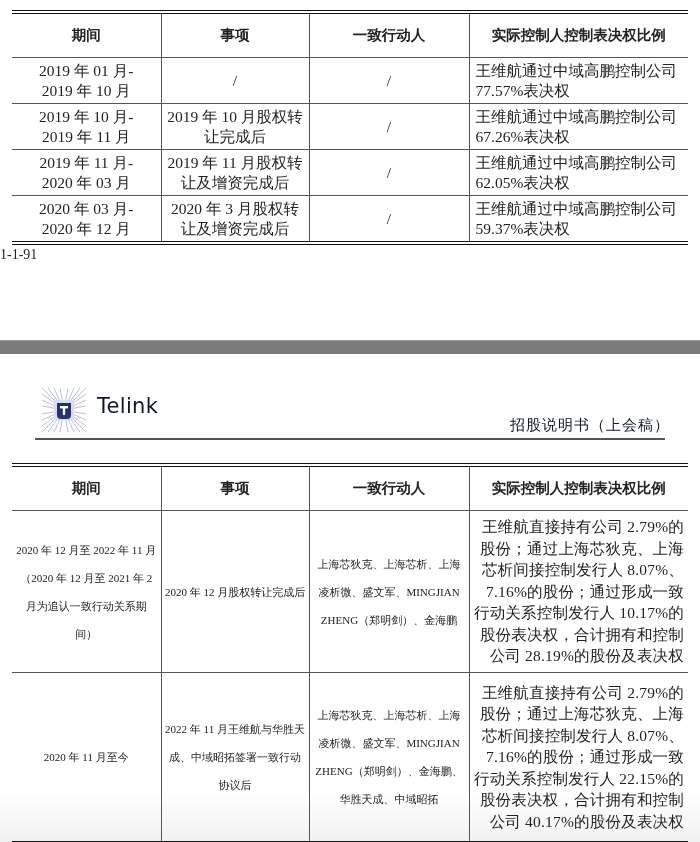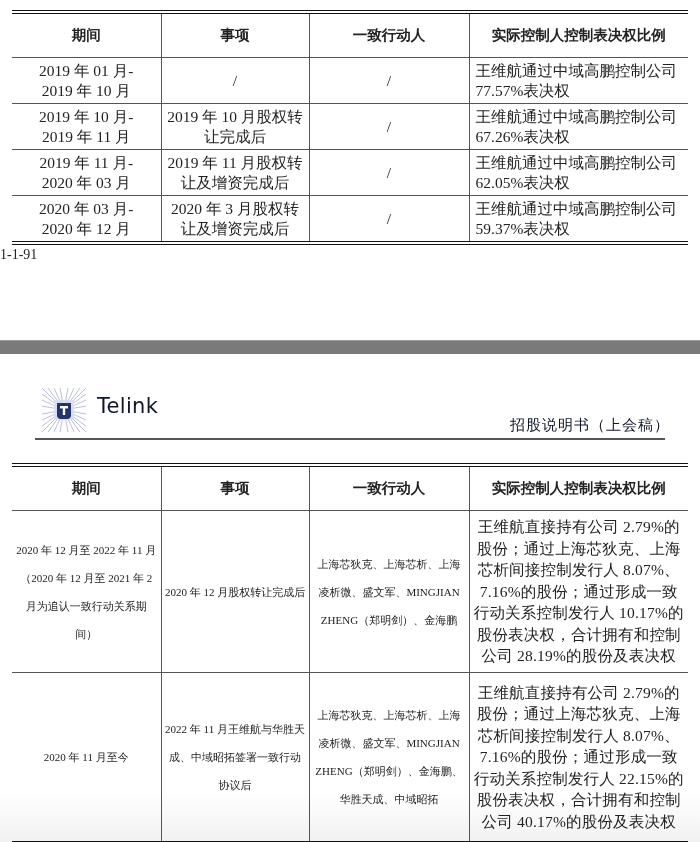--- a/index.html
+++ b/index.html
@@ -36,21 +36,21 @@
 
   .page-number { position: absolute; top: 247px; left: 0; width: 556px; text-align: left; font-size: 14px; }
 
   .logo { position: absolute; left: 42px; top: 388px; width: 44px; height: 44px; }
   .brand { position: absolute; left: 97px; top: 394px; font-family: "DejaVu Sans", sans-serif; font-size: 21px; color: #0f172a; letter-spacing: 0.3px; }
   .doc-title { position: absolute; left: 500px; top: 416px; font-size: 15px; color: #0f172a; letter-spacing: 1px; margin-left: 10px; }
   .header-rule { position: absolute; left: 35px; top: 438px; width: 630px; height: 2px; background: #555; }
 
   #table-bottom { top: 463px; }
   #table-bottom td { font-size: 11px; line-height: 28px; }
-  #table-bottom td.c4 { text-align: center; padding: 2px 4px; font-size: 15.5px; line-height: 21.5px; letter-spacing: 0.2px; }
+  #table-bottom td.c4 { text-align: right; padding: 2px 4px; font-size: 15.5px; line-height: 21.5px; letter-spacing: 0.2px; }
   #table-bottom tr.r1 td { height: 155px; }
   #table-bottom tr.r2 td { height: 162px; }
 </style>
 </head>
 <body>
 
 <div class="page page-top">
   <table class="doc" id="table-top">
     <colgroup>
         <col style="width:149px">

